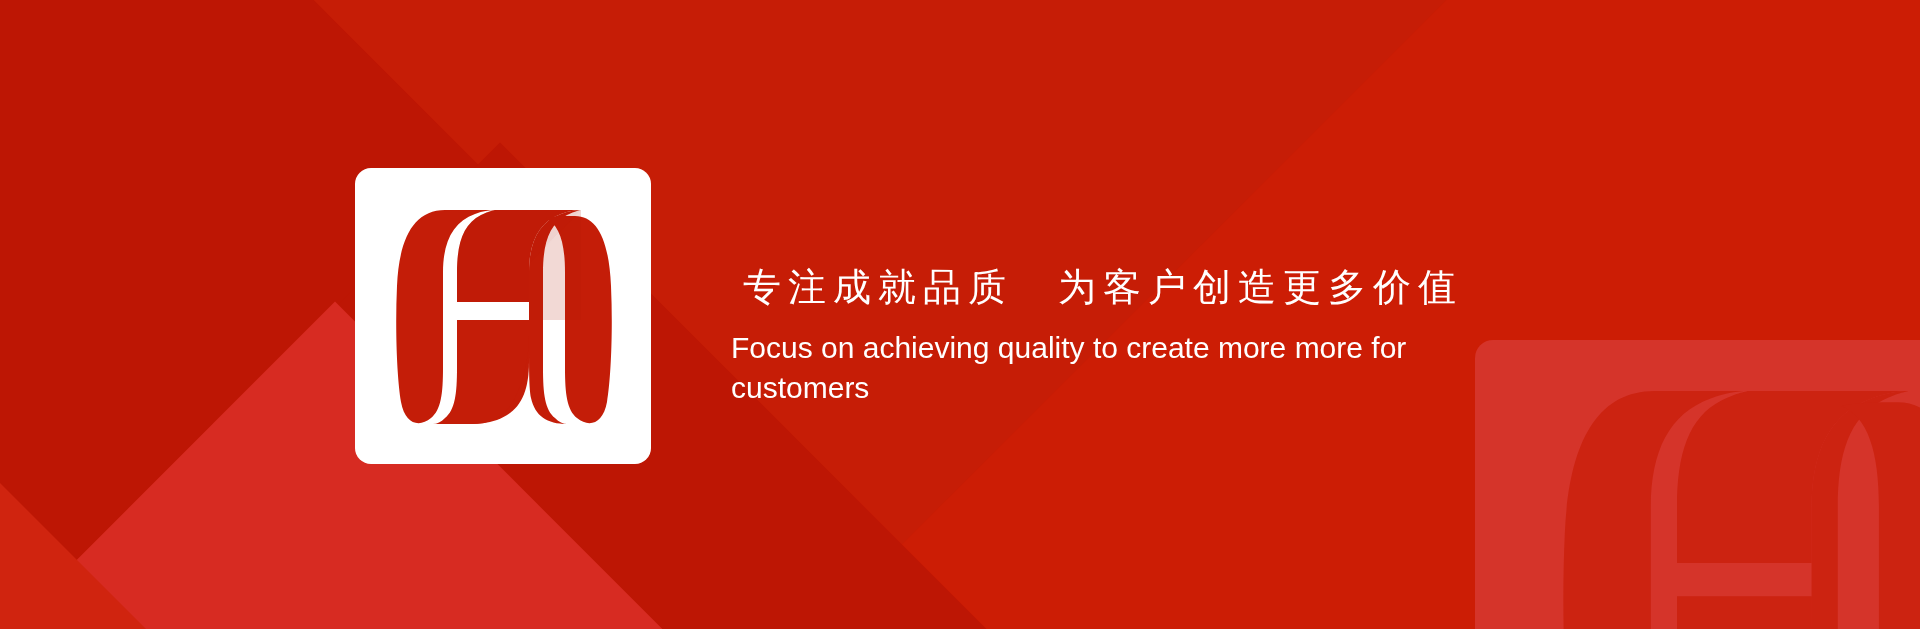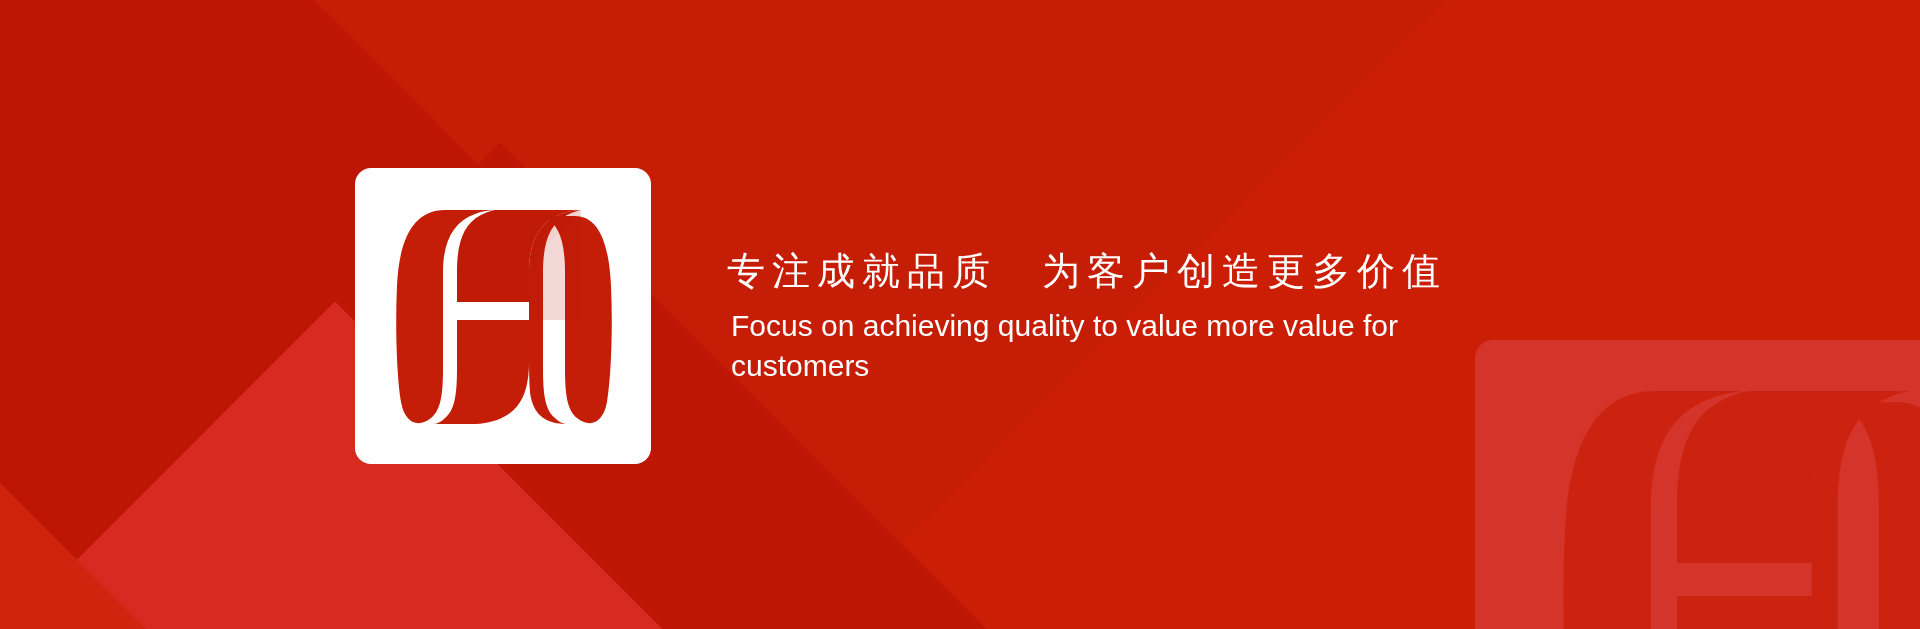--- a/index.html
+++ b/index.html
@@ -128,21 +128,21 @@
     top: 246px;
     width: 1000px;
   }
 
   .headline-cn {
     color: #ffffff;
     font-size: 38px;
     line-height: 50px;
     letter-spacing: 7px;
     white-space: pre;
-    margin: 0;
+    margin: 16px;
     font-weight: 400;
   }
 
   .subline-en {
     color: #ffffff;
     font-size: 30px;
     line-height: 40px;
     margin: 10px 0 0 4px;
     font-weight: 400;
     max-width: 770px;
@@ -186,16 +186,16 @@
       </g>
       <g fill="#ae1604" opacity="0.55">
         <path d="M112 8 L198 8 L146 62 L146 100 L74 100 L74 70 C74 42 80 22 98 13 C104 10 108 8 112 8 Z" opacity="0.35"></path>
         <path d="M146 62 L198 8 L198 118 L146 118 Z" opacity="0.3"></path>
       </g>
     </svg>
   </div>
 
   <div class="text-block">
     <div class="headline-cn">专注成就品质　为客户创造更多价值</div>
-    <div class="subline-en">Focus on achieving quality to value more value for customers</div>
+    <div class="subline-en">Focus on achieving quality to create more more for customers</div>
   </div>
 
 </div>
 
 </body></html>

